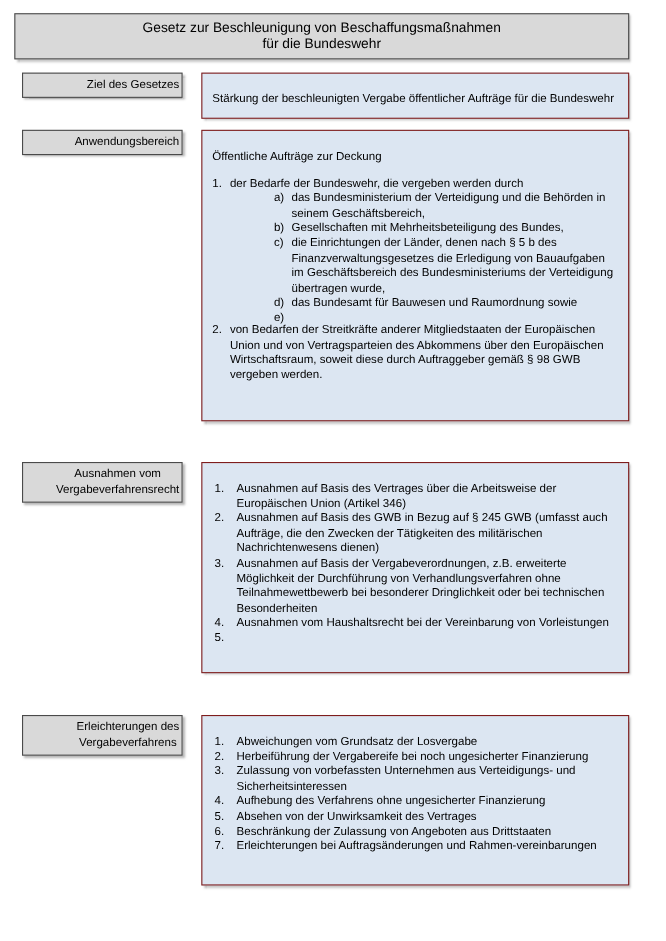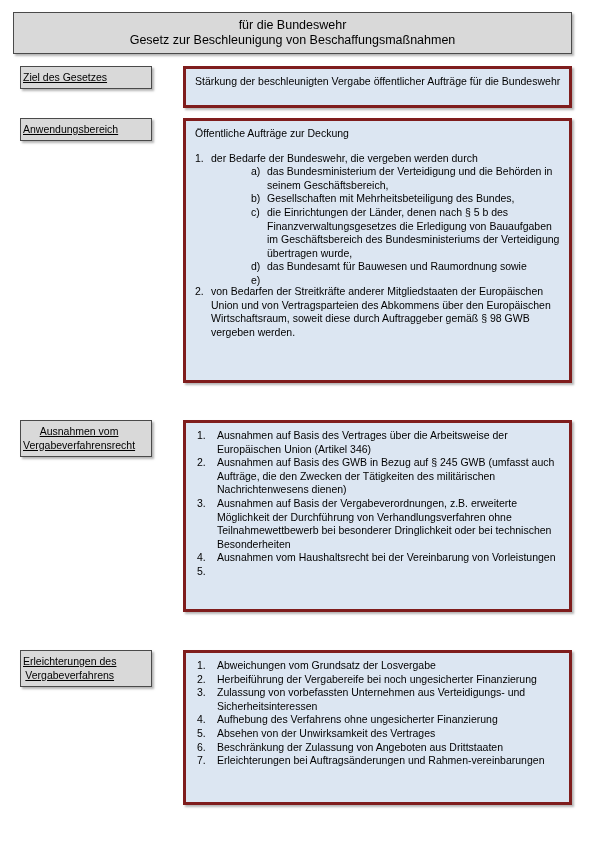--- a/index.html
+++ b/index.html
@@ -45,45 +45,44 @@
   
   .row {
     position: absolute;
     left: 0;
     width: 605px;
   }
 
   .label-box {
     position: absolute;
     left: 20px;
-    width: 132px;
+    width: 146px;
     box-sizing: border-box;
     background: #d9d9d9;
     border: 1px solid #4a4a4a;
     box-shadow: 2px 2px 2px rgba(120,120,120,0.55);
     display: flex;
     align-items: center;
-    justify-content: flex-start;
+    justify-content: flex-end;
     text-align: center;
     font-size: 10.5px;
     line-height: 13.5px;
     padding: 3px 2px;
-    text-decoration: underline;
   }
   .label-box .l-line { display: block; }
 
   .content-box {
     position: absolute;
     left: 183px;
     width: 389px;
     box-sizing: border-box;
     background: #dce6f2;
-    border: 3px solid #7f1d1d;
+    border: 1px solid #7f1d1d;
     box-shadow: 2px 2px 2px rgba(120,120,120,0.55);
-    padding: 6px 8px 6px 9px;
+    padding: 17px 8px 6px 9px;
     font-size: 10.5px;
     line-height: 13.6px;
   }
 
   
   .para { margin: 0; }
   .spacer { height: 11px; }
 
   
   .num-item {
@@ -141,22 +140,22 @@
   #row-erleichterungen .label-box { top: 0px; height: 37px; }
   #row-erleichterungen .content-box { top: 0px; height: 155px; }
 </style>
 </head>
 <body>
 
 <div class="page">
 
   <div class="title-box">
     <div>
+      <span class="t-line">Gesetz zur Beschleunigung von Beschaffungsmaßnahmen</span>
       <span class="t-line">für die Bundeswehr</span>
-      <span class="t-line">Gesetz zur Beschleunigung von Beschaffungsmaßnahmen</span>
     </div>
   </div>
 
   <div class="row" id="row-ziel">
     <div class="label-box">
       <span class="l-line">Ziel des Gesetzes</span>
     </div>
     <div class="content-box">
       <p class="para">Stärkung der beschleunigten Vergabe öffentlicher Aufträge für die Bundeswehr</p>
     </div>

